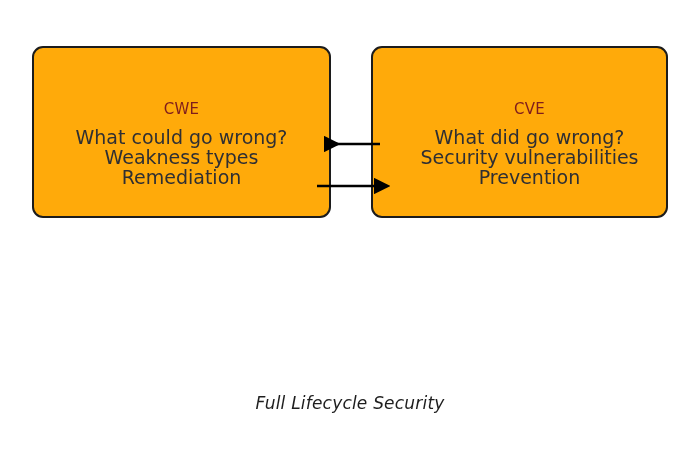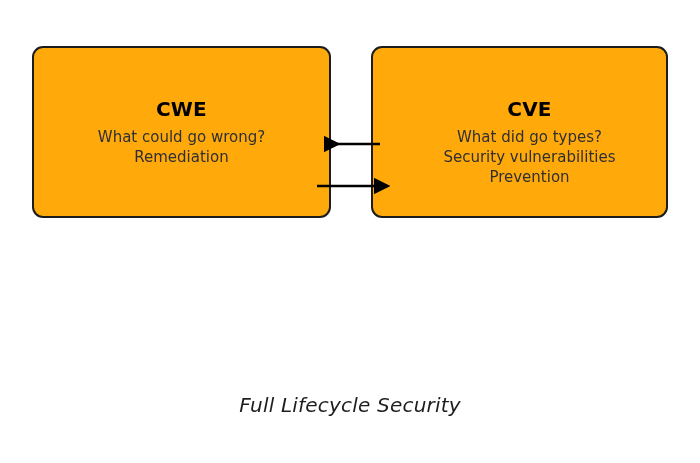--- a/index.html
+++ b/index.html
@@ -50,33 +50,33 @@
     padding-left: 20px;
   }
 
   .box-inner {
     width: 100%;
     text-align: center;
     margin-top: 48px;
   }
 
   .box-title {
-    font-size: 20px;
-    font-weight: bold;
-    color: #000000;
+    font-size: 15px;
+    font-weight: normal;
+    color: #7f1d1d;
     line-height: 27px;
     letter-spacing: 0.2px;
   }
 
   .box-lines {
     margin-top: 4px;
   }
 
   .box-line {
-    font-size: 15px;
+    font-size: 19px;
     color: #2f2f33;
     line-height: 20px;
     white-space: nowrap;
   }
 
   
   .arrow-layer {
     position: absolute;
     left: 0;
     top: 0;
@@ -85,46 +85,47 @@
     pointer-events: none;
   }
 
   
   #caption {
     position: absolute;
     left: 0;
     top: 393px;
     width: 700px;
     text-align: center;
-    font-size: 20px;
+    font-size: 17px;
     font-style: italic;
     color: #1e1e1e;
     letter-spacing: 0.2px;
   }
 </style>
 </head>
 <body>
 
 <div id="diagram-canvas">
 
   <div class="concept-box" id="box-cwe">
     <div class="box-inner">
       <div class="box-title">CWE</div>
       <div class="box-lines">
         <div class="box-line">What could go wrong?</div>
+        <div class="box-line">Weakness types</div>
         <div class="box-line">Remediation</div>
       </div>
     </div>
   </div>
 
   <div class="concept-box" id="box-cve">
     <div class="box-inner">
       <div class="box-title">CVE</div>
       <div class="box-lines">
-        <div class="box-line">What did go types?</div>
+        <div class="box-line">What did go wrong?</div>
         <div class="box-line">Security vulnerabilities</div>
         <div class="box-line">Prevention</div>
       </div>
     </div>
   </div>
 
   <svg class="arrow-layer" width="700" height="463" viewBox="0 0 700 463" xmlns="http://www.w3.org/2000/svg">
     <defs>
       <marker id="head-left" markerWidth="7" markerHeight="7" refX="6" refY="3.5" orient="auto" markerUnits="strokeWidth">
         <path d="M7,0 L7,7 L0,3.5 z" fill="#000000"></path>

